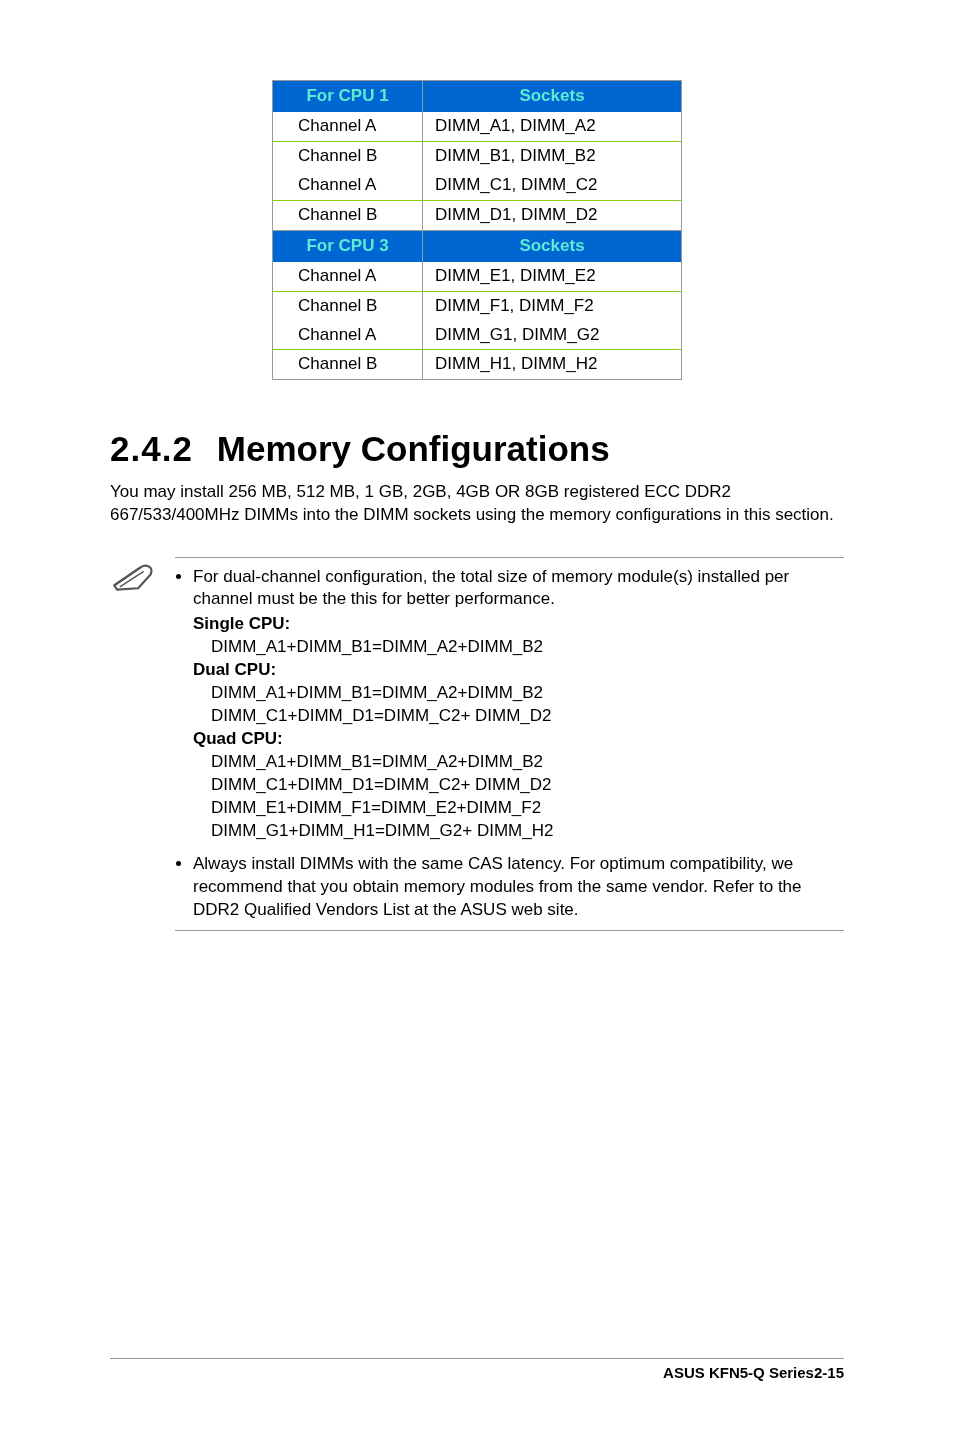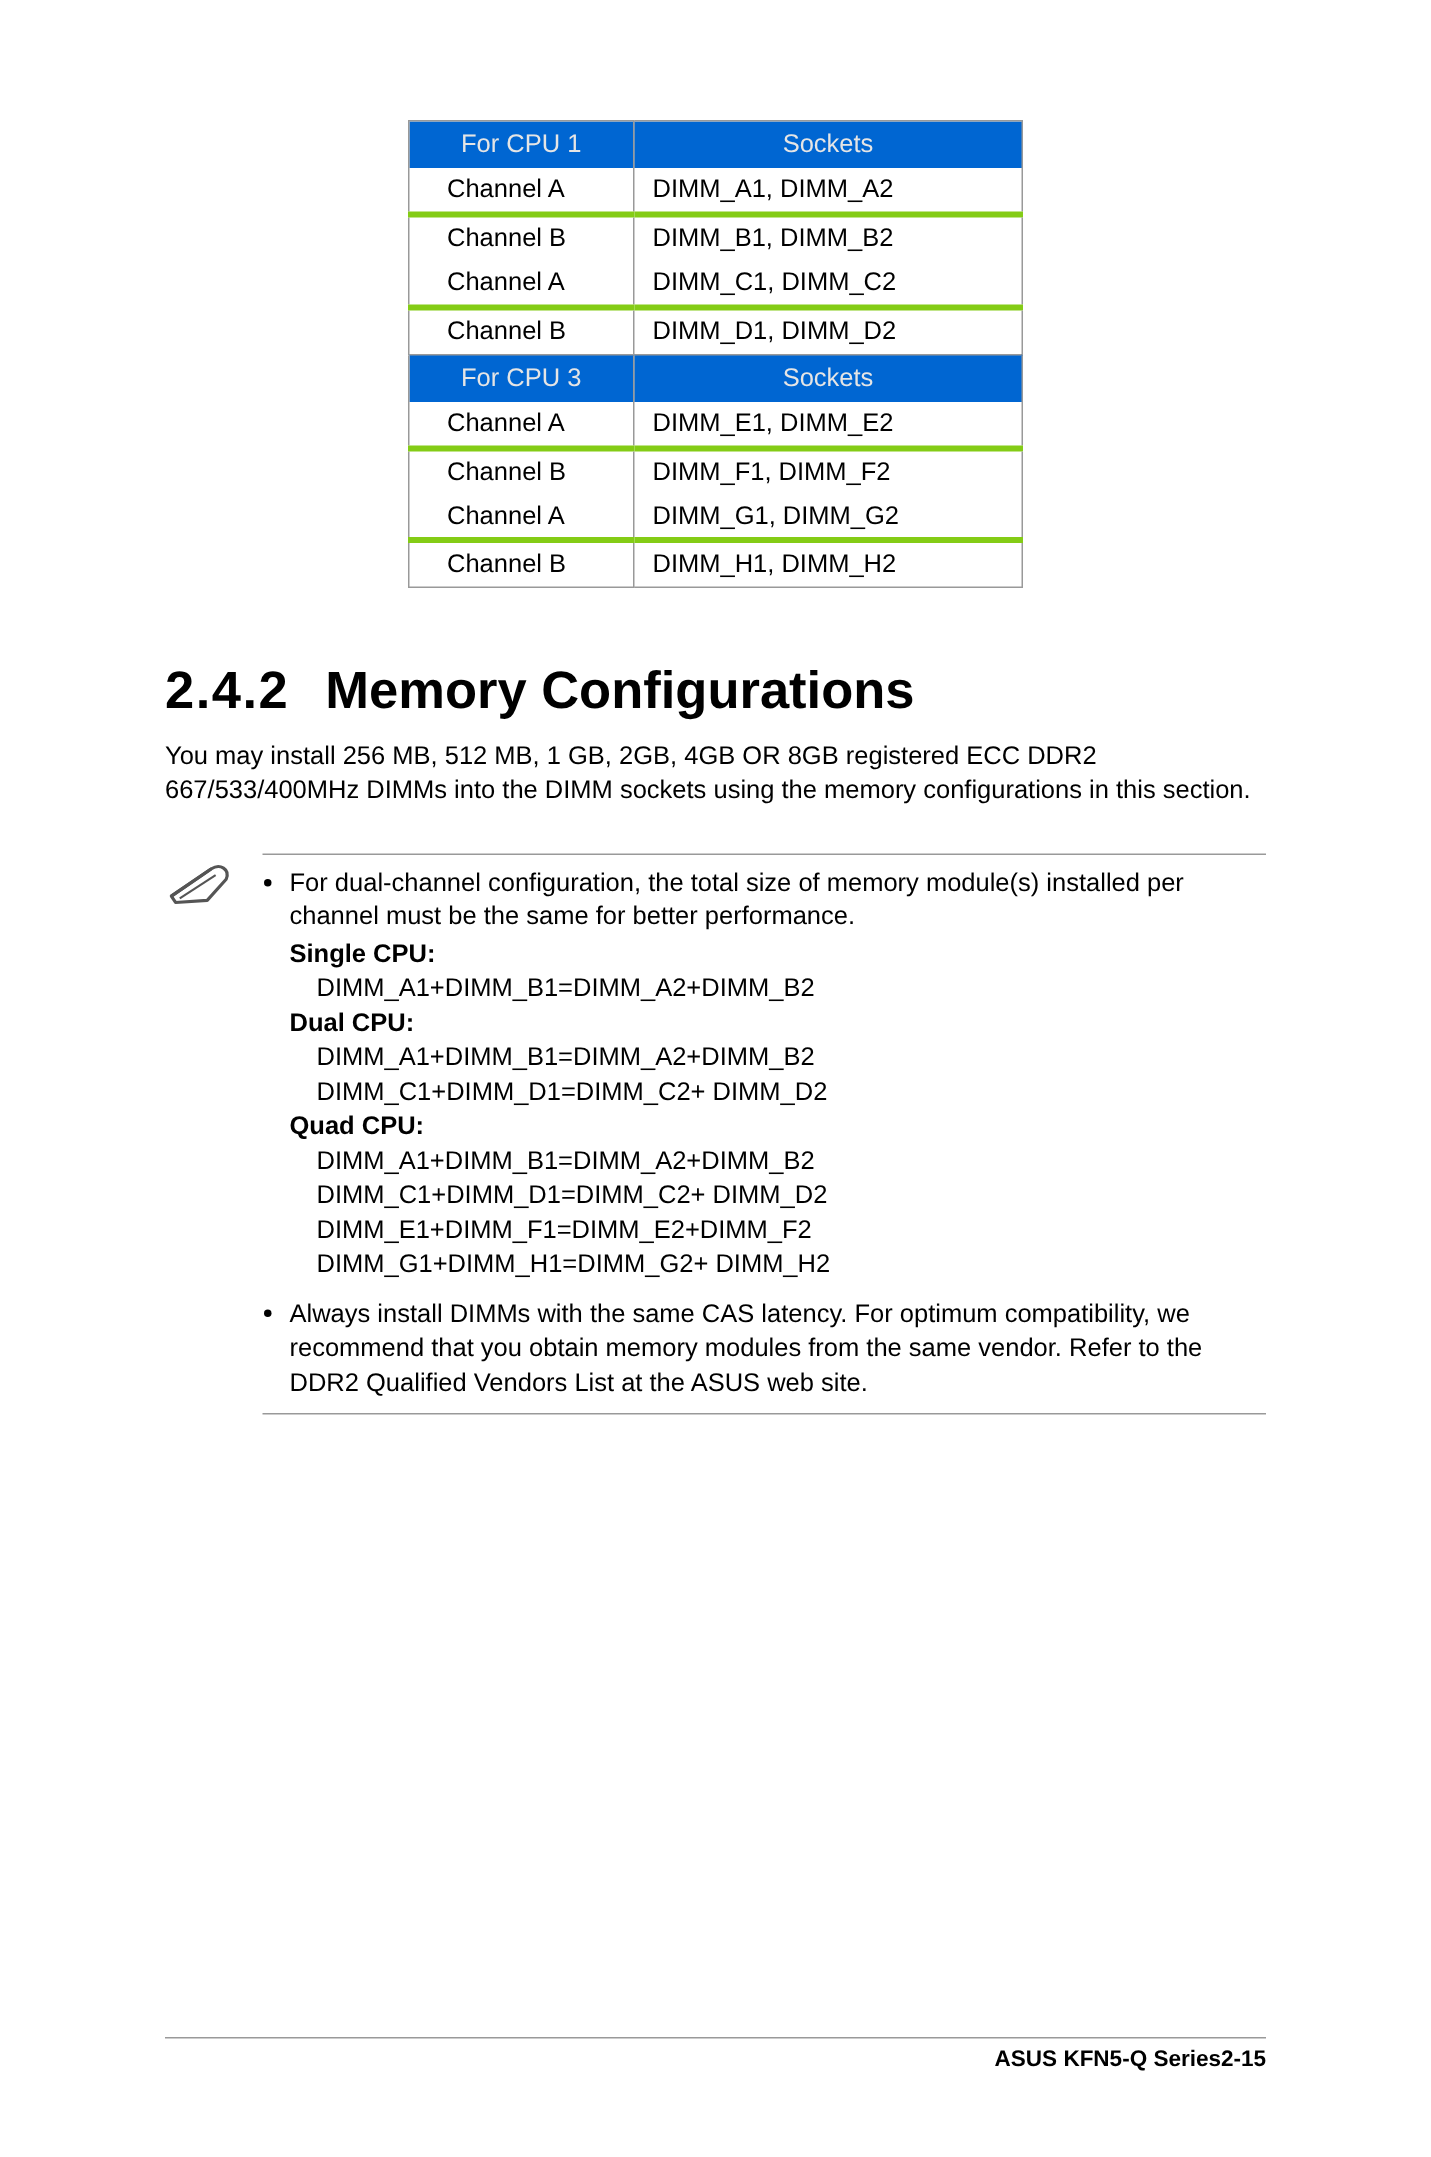--- a/index.html
+++ b/index.html
@@ -22,38 +22,38 @@
 
   
   .tbl {
     width: 410px;
     margin: 0 auto 45px auto;
     border-collapse: collapse;
     font-size: 17px;
   }
   .tbl th {
     background: #0066d2;
-    color: #e5e5e5;
-    font-weight: 400;
+    color: #5eead4;
+    font-weight: 700;
     padding: 4px 4px;
     text-align: center;
     border-left: 1px solid #999;
     border-right: 1px solid #999;
     border-top: 1px solid #999;
   }
   .tbl th.left { text-align: center; }
   .tbl td {
     padding: 3px 12px;
     border-left: 1px solid #999;
     border-right: 1px solid #999;
   }
   .tbl tr.last-row td { border-bottom: 1px solid #999; }
   .tbl td.ch   { width: 150px; text-align: left; padding-left: 25px; }
   .tbl td.sock { text-align: left; }
-  .tbl tr.sep td { border-bottom: 4px solid #84cc16; }
+  .tbl tr.sep td { border-bottom: 1px solid #84cc16; }
 
   
   h2.sec {
     font-size: 35px;
     font-weight: 800;
     margin: 0 0 8px 0;
     font-family: "Segoe UI Semibold", Arial, sans-serif;
   }
   h2.sec .secnum { margin-right: 24px; letter-spacing: 1px; }
 
@@ -163,21 +163,21 @@
     <div class="noteicon">
       <svg viewBox="0 0 64 40">
         <path d="M6 32 L44 6 C52 1 62 6 58 16 L40 36 L10 38 Z" fill="none" stroke="#555" stroke-width="3" stroke-linejoin="round"></path>
         <path d="M6 32 L44 6" fill="none" stroke="#555" stroke-width="3"></path>
         <path d="M14 34 L48 12" fill="none" stroke="#555" stroke-width="2"></path>
       </svg>
     </div>
     <div class="notes">
       <ul>
         <li>
-          <span>For dual-channel configuration, the total size of memory module(s) installed per channel must be the same for better performance.</span>
+          <span>For dual-channel configuration, the total size of memory module(s) installed per channel must be the this for better performance.</span>
           <div class="configs">
             <div><span class="label">Single CPU:</span>
               <div class="lines">
                 <div>DIMM_A1+DIMM_B1=DIMM_A2+DIMM_B2</div>
               </div>
             </div>
             <div><span class="label">Dual CPU:</span>
               <div class="lines">
                 <div>DIMM_A1+DIMM_B1=DIMM_A2+DIMM_B2</div>
                 <div>DIMM_C1+DIMM_D1=DIMM_C2+ DIMM_D2</div>

